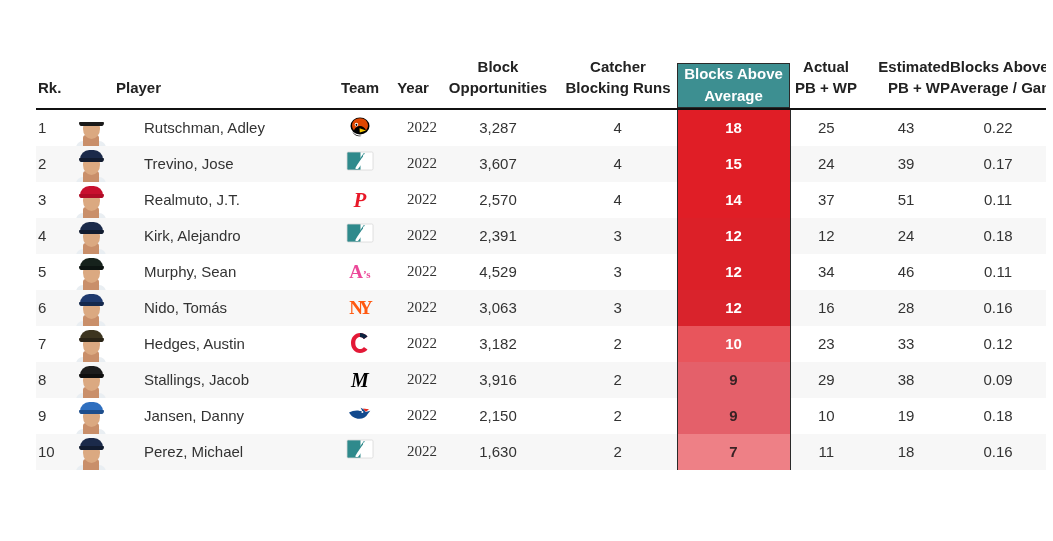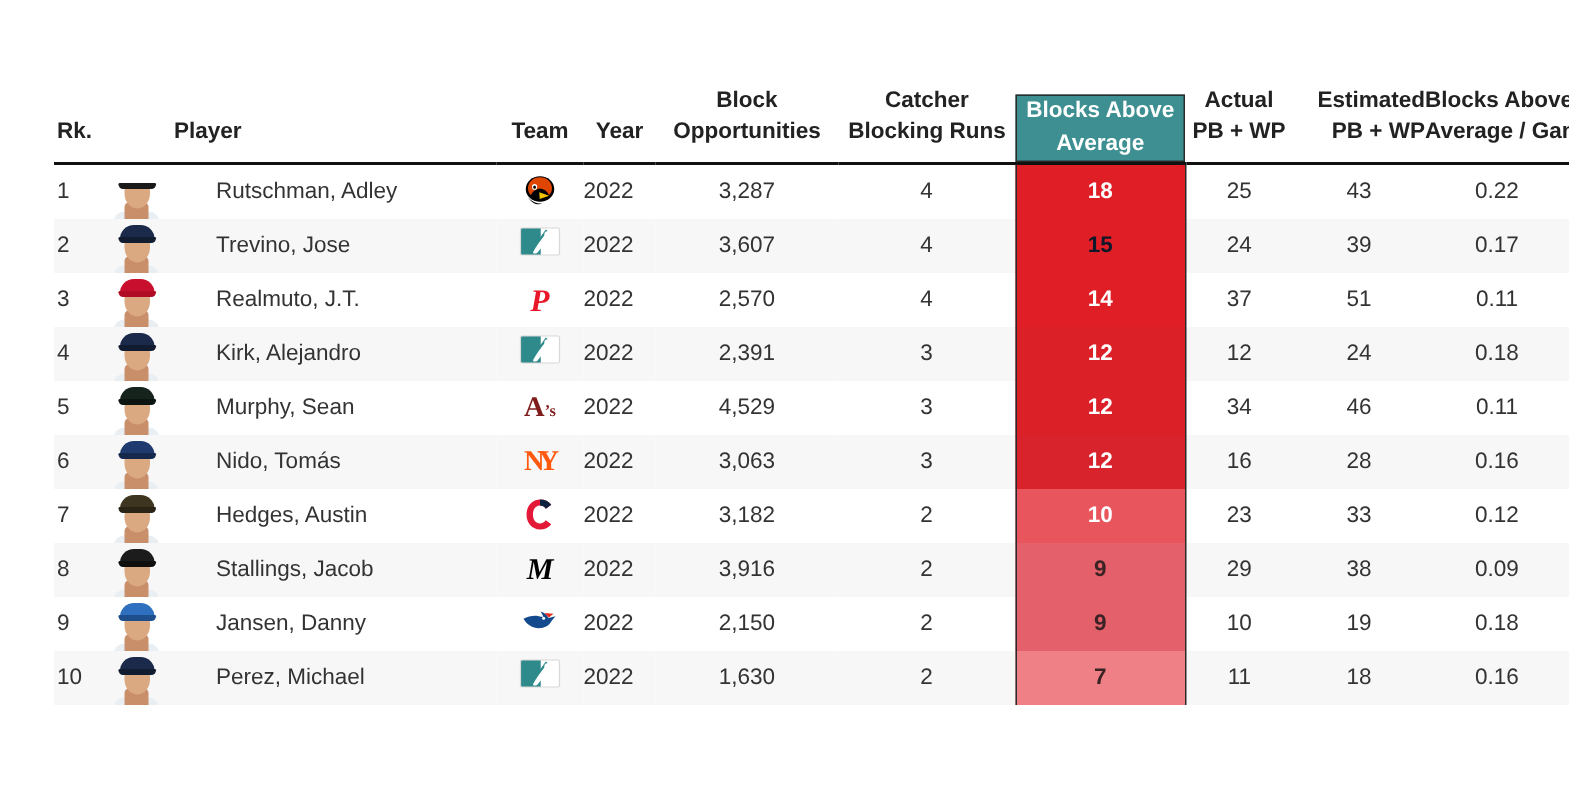--- a/index.html
+++ b/index.html
@@ -91,21 +91,21 @@
   tbody td {
     font-size: 15px;
     color: #333333;
     height: 36px;
     padding: 0;
     white-space: nowrap;
   }
   td.c-rk     { text-align: left; padding-left: 2px; color: #333; }
   td.c-player { text-align: left; padding-left: 0; }
   td.c-team   { text-align: center; }
-  td.c-year   { text-align: left; }
+  td.c-year   { text-align: right; font-family: Liberation Serif, serif; }
   td.c-num    { text-align: center; }
   td.c-baa {
     text-align: center;
     font-weight: bold;
     border-left: 1.5px solid #2a2a2a;
     border-right: 1.5px solid #2a2a2a;
   }
 
   .player-cell {
     display: flex;
@@ -274,21 +274,21 @@
                 <path d="M2 1h12.5v18H2a1 1 0 0 1-1-1V2a1 1 0 0 1 1-1z" fill="#2f8a8c"></path>
                 <path d="M18.5 2.5L8 17.5" stroke="#2f8a8c" stroke-width="1.6" fill="none"></path>
                 <path d="M9.5 16.8c2.2-4 5-8 8.6-12.2.9-1 2-.6 1.6.6-1.4 4-4.2 8.6-7.3 12.2-.9 1-3.7.9-2.9-.6z" fill="#ffffff"></path>
                 <circle cx="18.9" cy="5.1" r="2" fill="#ffffff"></circle>
                 <path d="M26 1c.6 0 1 .4 1 1v16c0 .6-.4 1-1 1h-6.5L26 6.5z" fill="#ffffff"></path>
                 <rect x="1" y="1" width="26" height="18" rx="1.2" fill="none" stroke="#d8d8d8" stroke-width="0.8"></rect>
               </svg></span></td>
           <td class="c-year">2022</td>
           <td class="c-num">3,607</td>
           <td class="c-num">4</td>
-          <td class="c-baa" style="background:#e01e26;color:#0f172a">15</td>
+          <td class="c-baa" style="background:#e01e26;color:#ffffff">15</td>
           <td class="c-num">24</td>
           <td class="c-num">39</td>
           <td class="c-num">0.17</td>
         </tr>
         <tr class="">
           <td class="c-rk">3</td>
           <td class="c-player">
             <span class="player-cell">
               <span class="headshot">
                 <span class="hs-shoulder"></span>
@@ -347,21 +347,21 @@
               <span class="headshot">
                 <span class="hs-shoulder"></span>
                 <span class="hs-neck"></span>
                 <span class="hs-face"></span>
                 <span class="hs-cap" style="background:#16221c"></span>
                 <span class="hs-brim" style="background:#0d1512"></span>
               </span>
               <span class="player-name">Murphy, Sean</span>
             </span>
           </td>
-          <td class="c-team"><span class="logo"><span class="logo-text" style="color:#7f1d1d;font-size:19px;">A<span style="font-size:11px;">’s</span></span></span></td>
+          <td class="c-team"><span class="logo"><span class="logo-text" style="color:#ec4899;font-size:19px;">A<span style="font-size:11px;">’s</span></span></span></td>
           <td class="c-year">2022</td>
           <td class="c-num">4,529</td>
           <td class="c-num">3</td>
           <td class="c-baa" style="background:#dc2028;color:#ffffff">12</td>
           <td class="c-num">34</td>
           <td class="c-num">46</td>
           <td class="c-num">0.11</td>
         </tr>
         <tr class="alt">
           <td class="c-rk">6</td>

